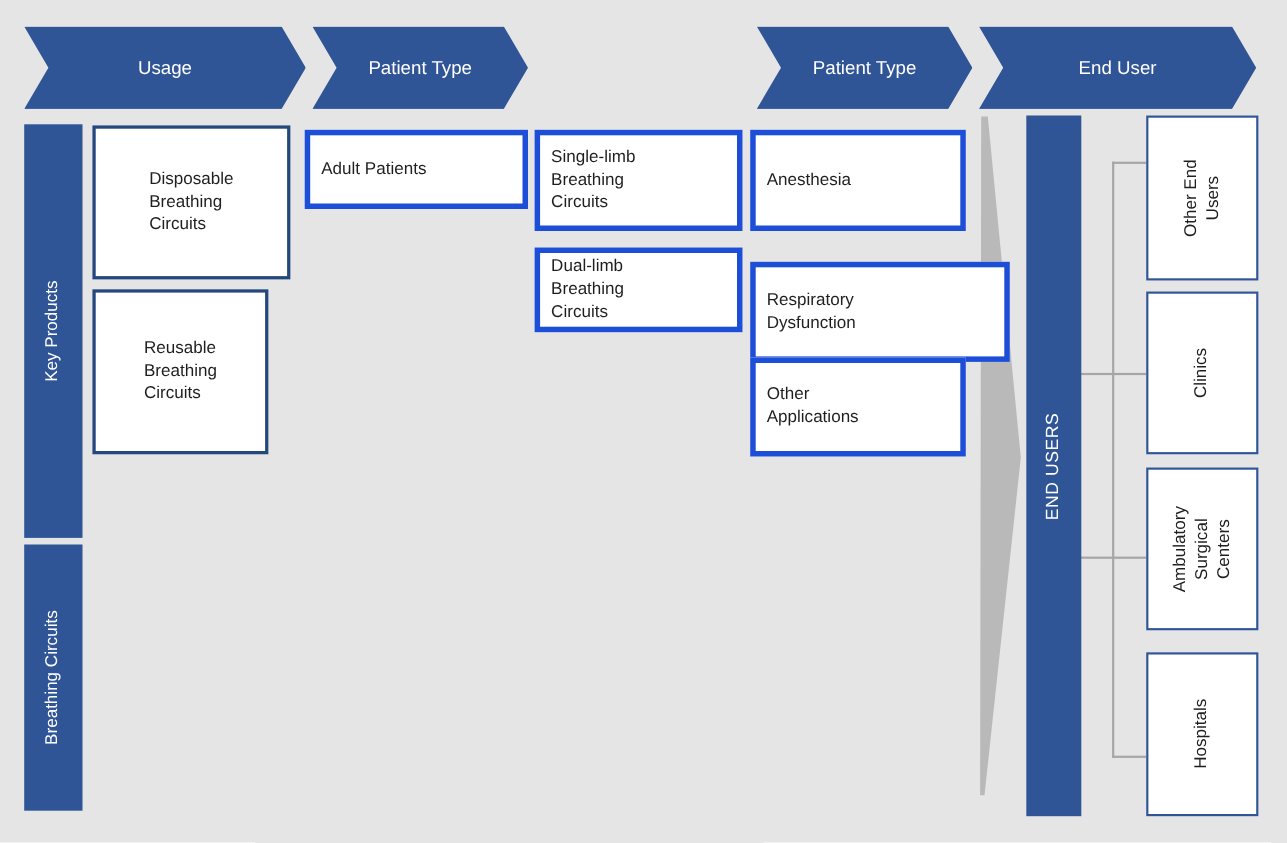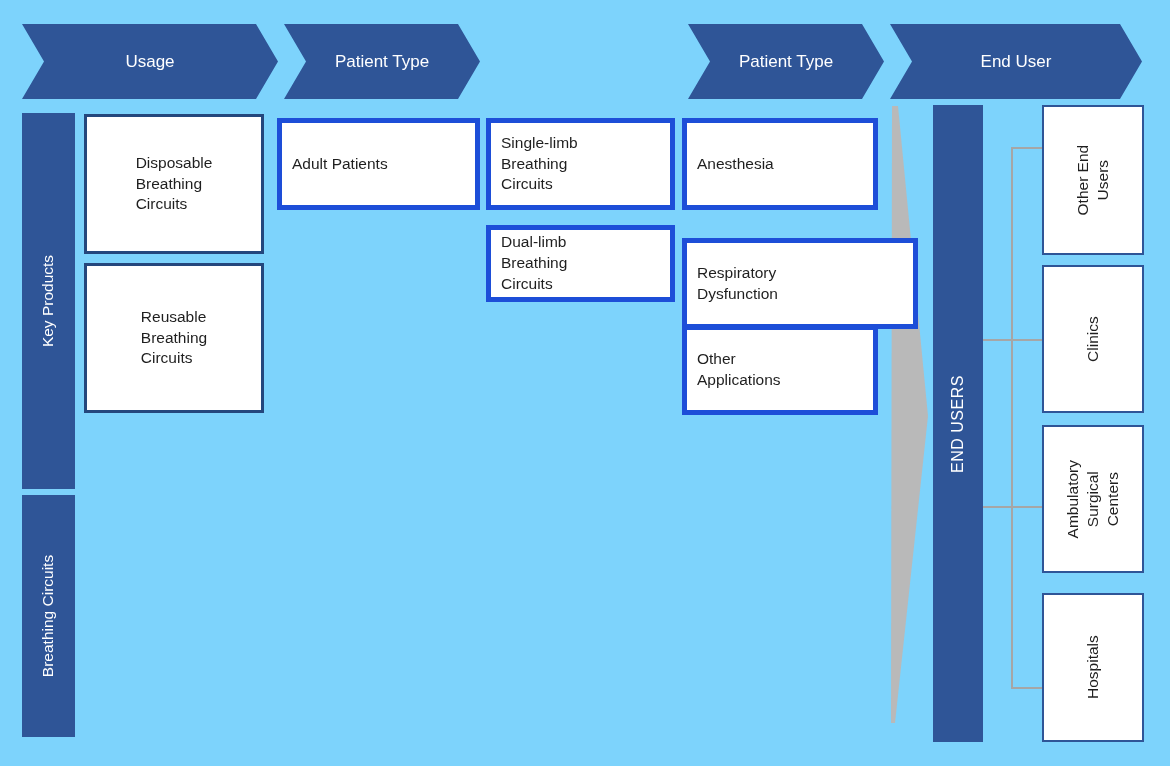--- a/index.html
+++ b/index.html
@@ -1,17 +1,17 @@
 <!DOCTYPE html>
 <html><head>
 <meta charset="utf-8">
 <style>
   html,body{margin:0;padding:0;background:#ffffff;}
   .canvas{
-    position:relative;width:1170px;height:766px;background:#7dd3fc;overflow:hidden;
+    position:relative;width:1170px;height:766px;background:#e5e5e5;overflow:hidden;
     font-family:"Liberation Sans", sans-serif;color:#1f1f1f;
   }
   
   .chev{
     position:absolute;top:24px;height:75px;background:#2F5597;color:#ffffff;
     display:flex;align-items:center;justify-content:center;font-size:17px;
     clip-path:polygon(0 0, calc(100% - 22px) 0, 100% 50%, calc(100% - 22px) 100%, 0 100%, 22px 50%);
   }
   #chev-1{left:22px;width:256px;}
   #chev-2{left:284px;width:196px;}
@@ -26,26 +26,26 @@
   #bar-key-products{top:113px;height:376px;}
   #bar-breathing-circuits{top:495px;height:242px;}
   .vtext{transform:rotate(-90deg);white-space:nowrap;}
   
   .box{position:absolute;background:#ffffff;box-sizing:border-box;font-size:15.5px;line-height:1.35;}
   .box-dark{
     border:3px solid #24477D;display:flex;align-items:center;justify-content:center;
     text-align:left;white-space:pre-line;
   }
   #box-disposable{left:84px;top:114px;width:180px;height:140px;}
-  #box-reusable{left:84px;top:263px;width:180px;height:150px;}
+  #box-reusable{left:84px;top:263px;width:160px;height:150px;}
   .box-light{
     border:5px solid #1d4ed8;display:flex;align-items:center;
     text-align:left;white-space:pre-line;padding:4px 10px;
   }
-  #box-adult{left:277px;top:118px;width:203px;height:92px;}
+  #box-adult{left:277px;top:118px;width:203px;height:72px;}
   #box-pediatric{left:277px;top:225px;width:203px;height:91px;}
   #box-single-limb{left:486px;top:118px;width:189px;height:92px;}
   #box-dual-limb{left:486px;top:225px;width:189px;height:77px;}
   #box-anesthesia{left:682px;top:118px;width:196px;height:92px;}
   #box-respiratory{left:682px;top:238px;width:236px;height:91px;}
   #box-other-applications{left:682px;top:325px;width:196px;height:90px;}
   
   .overlay-svg{position:absolute;left:0;top:0;width:1170px;height:766px;pointer-events:none;}
   .line{position:absolute;background:#A6A6A6;}
   #trunk{left:1011px;top:147px;width:2px;height:542px;}

